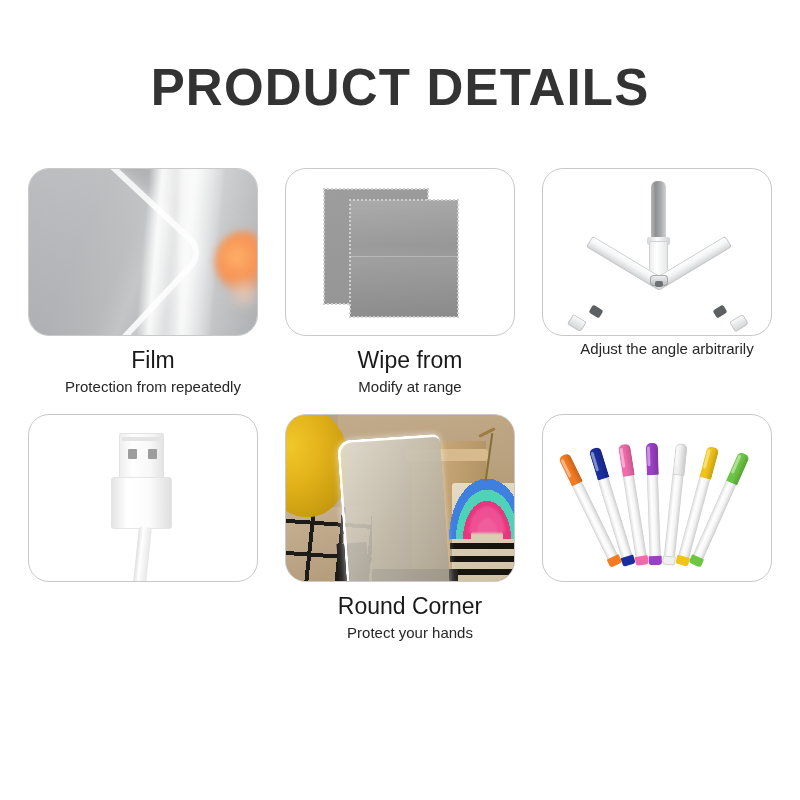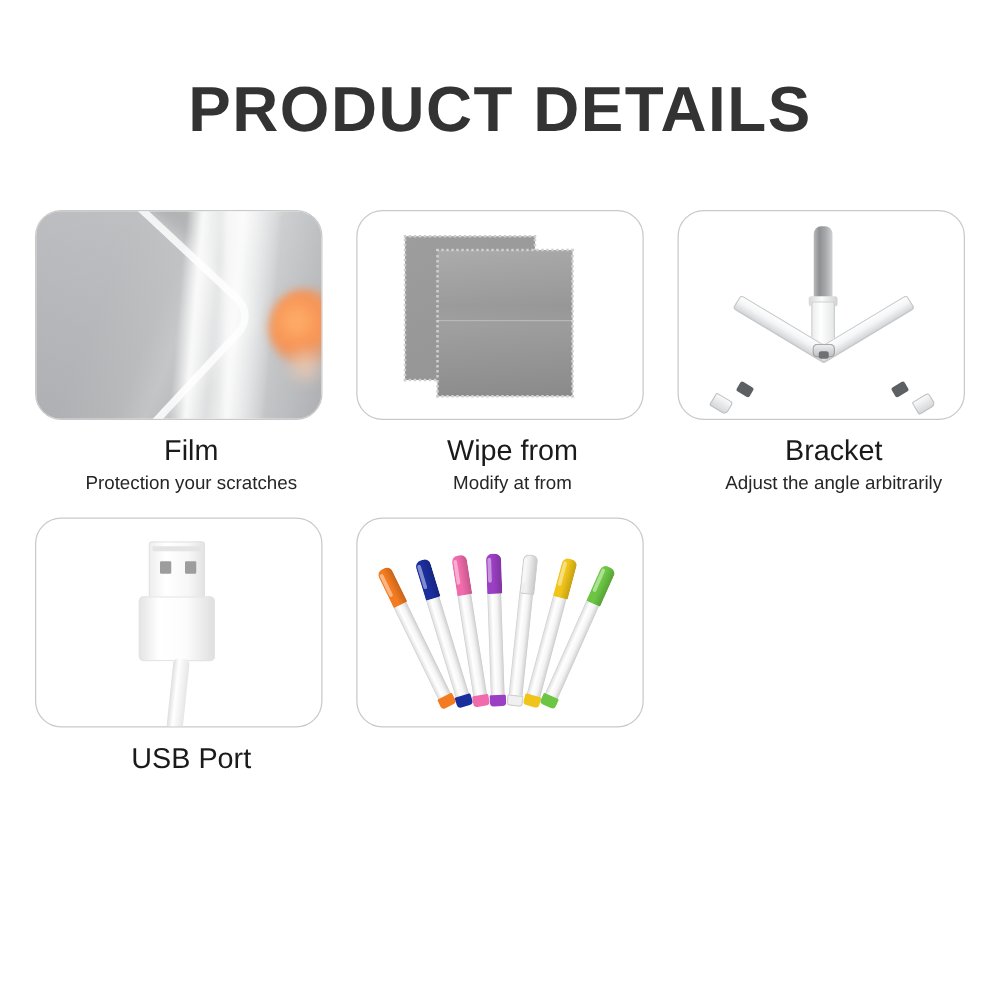--- a/index.html
+++ b/index.html
@@ -512,64 +512,84 @@
     <div class="card">
       <div class="thumb">
         <div class="film-bg"></div>
         <div class="film-sheet"></div>
         <div class="film-peel2"></div>
         <div class="film-peel"></div>
         <div class="film-blob"></div>
         <div class="film-blob2"></div>
       </div>
       <div class="card-title">Film</div>
-      <div class="card-sub">Protection your scratches</div>
+      <div class="card-sub">Protection from repeatedly</div>
     </div>
 
     <div class="card">
       <div class="thumb">
         <div class="cloth cloth-back"></div>
         <div class="cloth cloth-front">
           <div class="cloth-fold" style="top:56px"></div>
         </div>
       </div>
       <div class="card-title">Wipe from</div>
-      <div class="card-sub">Modify at from</div>
+      <div class="card-sub">Modify at range</div>
     </div>
 
     <div class="card">
       <div class="thumb">
         <div class="br-post"></div>
         <div class="br-collar"></div>
         <div class="br-mid"></div>
         <div class="br-leg br-leg-l"></div>
         <div class="br-leg br-leg-r"></div>
         <div class="br-hinge"></div>
         <div class="br-hinge-dot"></div>
         <div class="br-tip br-tip-l"></div>
         <div class="br-tip br-tip-r"></div>
         <div class="br-foot br-foot-l"></div>
         <div class="br-foot br-foot-r"></div>
       </div>
-      <div class="card-title">Bracket</div>
       <div class="card-sub">Adjust the angle arbitrarily</div>
     </div>
 
     <div class="card">
       <div class="thumb">
         <div class="usb-tip"></div>
         <div class="usb-tip-slot"></div>
         <div class="usb-contact usb-contact-a"></div>
         <div class="usb-contact usb-contact-b"></div>
         <div class="usb-body"></div>
         <div class="usb-cable"></div>
       </div>
-      <div class="card-title">USB Port</div>
     </div>
 
+    <div class="card">
+      <div class="thumb">
+        <div class="rc">
+          <div class="rc-wall"></div>
+          <div class="rc-cabinet"></div>
+          <div class="rc-cab-top"></div>
+          <div class="rc-floor"></div>
+          <div class="rc-chair"></div>
+          <div class="rc-card"></div>
+          <div class="rc-rainbow"></div>
+          <div class="rc-rainbow-core"></div>
+          <div class="rc-stripes"></div>
+          <div class="rc-hook"></div>
+          <div class="rc-hook2"></div>
+          <div class="rc-base-dark"></div>
+          <div class="rc-board-dark"></div>
+          <div class="rc-board"></div>
+        </div>
+      </div>
+      <div class="card-title">Round Corner</div>
+      <div class="card-sub">Protect your hands</div>
+    </div>
 
     <div class="card">
       <div class="thumb">
         <div class="pens" id="pen-fan">
             <div class="pen" style="left: 67.5px; transform: rotate(-26deg);">
               <div class="pen-barrel"></div>
               <div class="pen-cap" style="background: linear-gradient(90deg, rgb(244, 123, 32) 0%, rgb(244, 123, 32) 42%, rgba(0, 0, 0, 0.18) 100%), rgb(244, 123, 32);"></div>
               <div class="pen-tail" style="background: rgb(244, 123, 32);"></div>
             </div>
             <div class="pen" style="left: 80.5px; transform: rotate(-17deg);">

